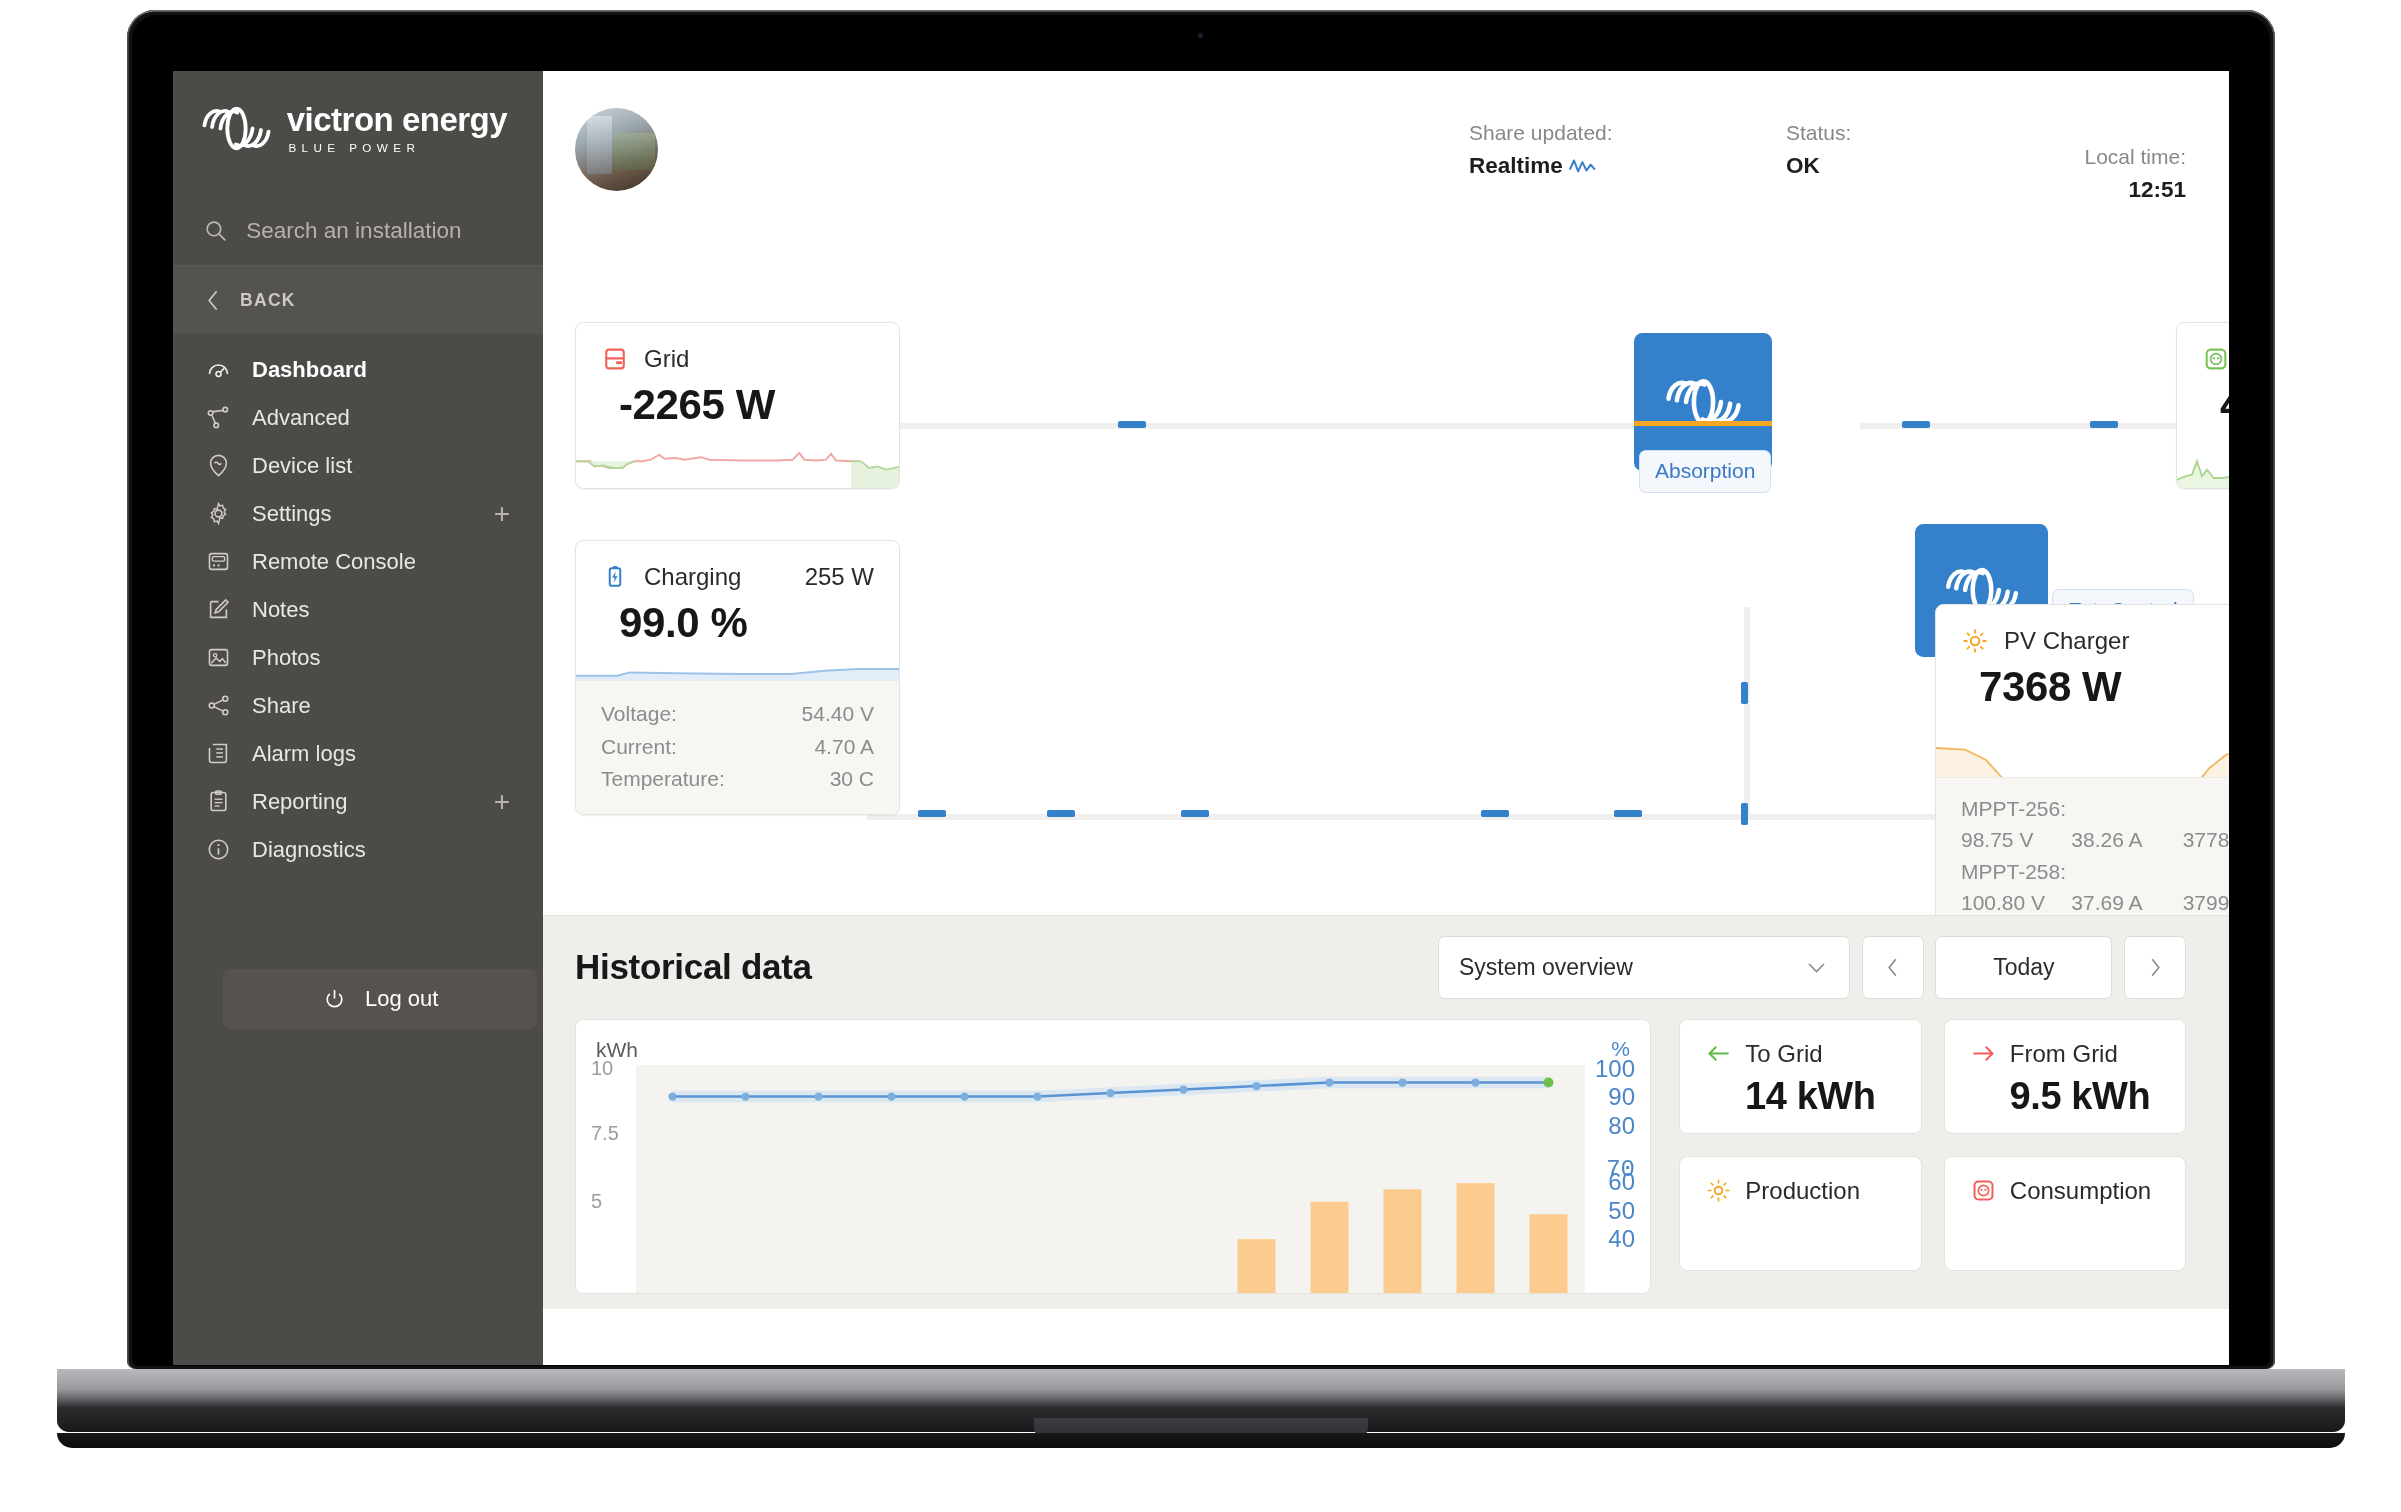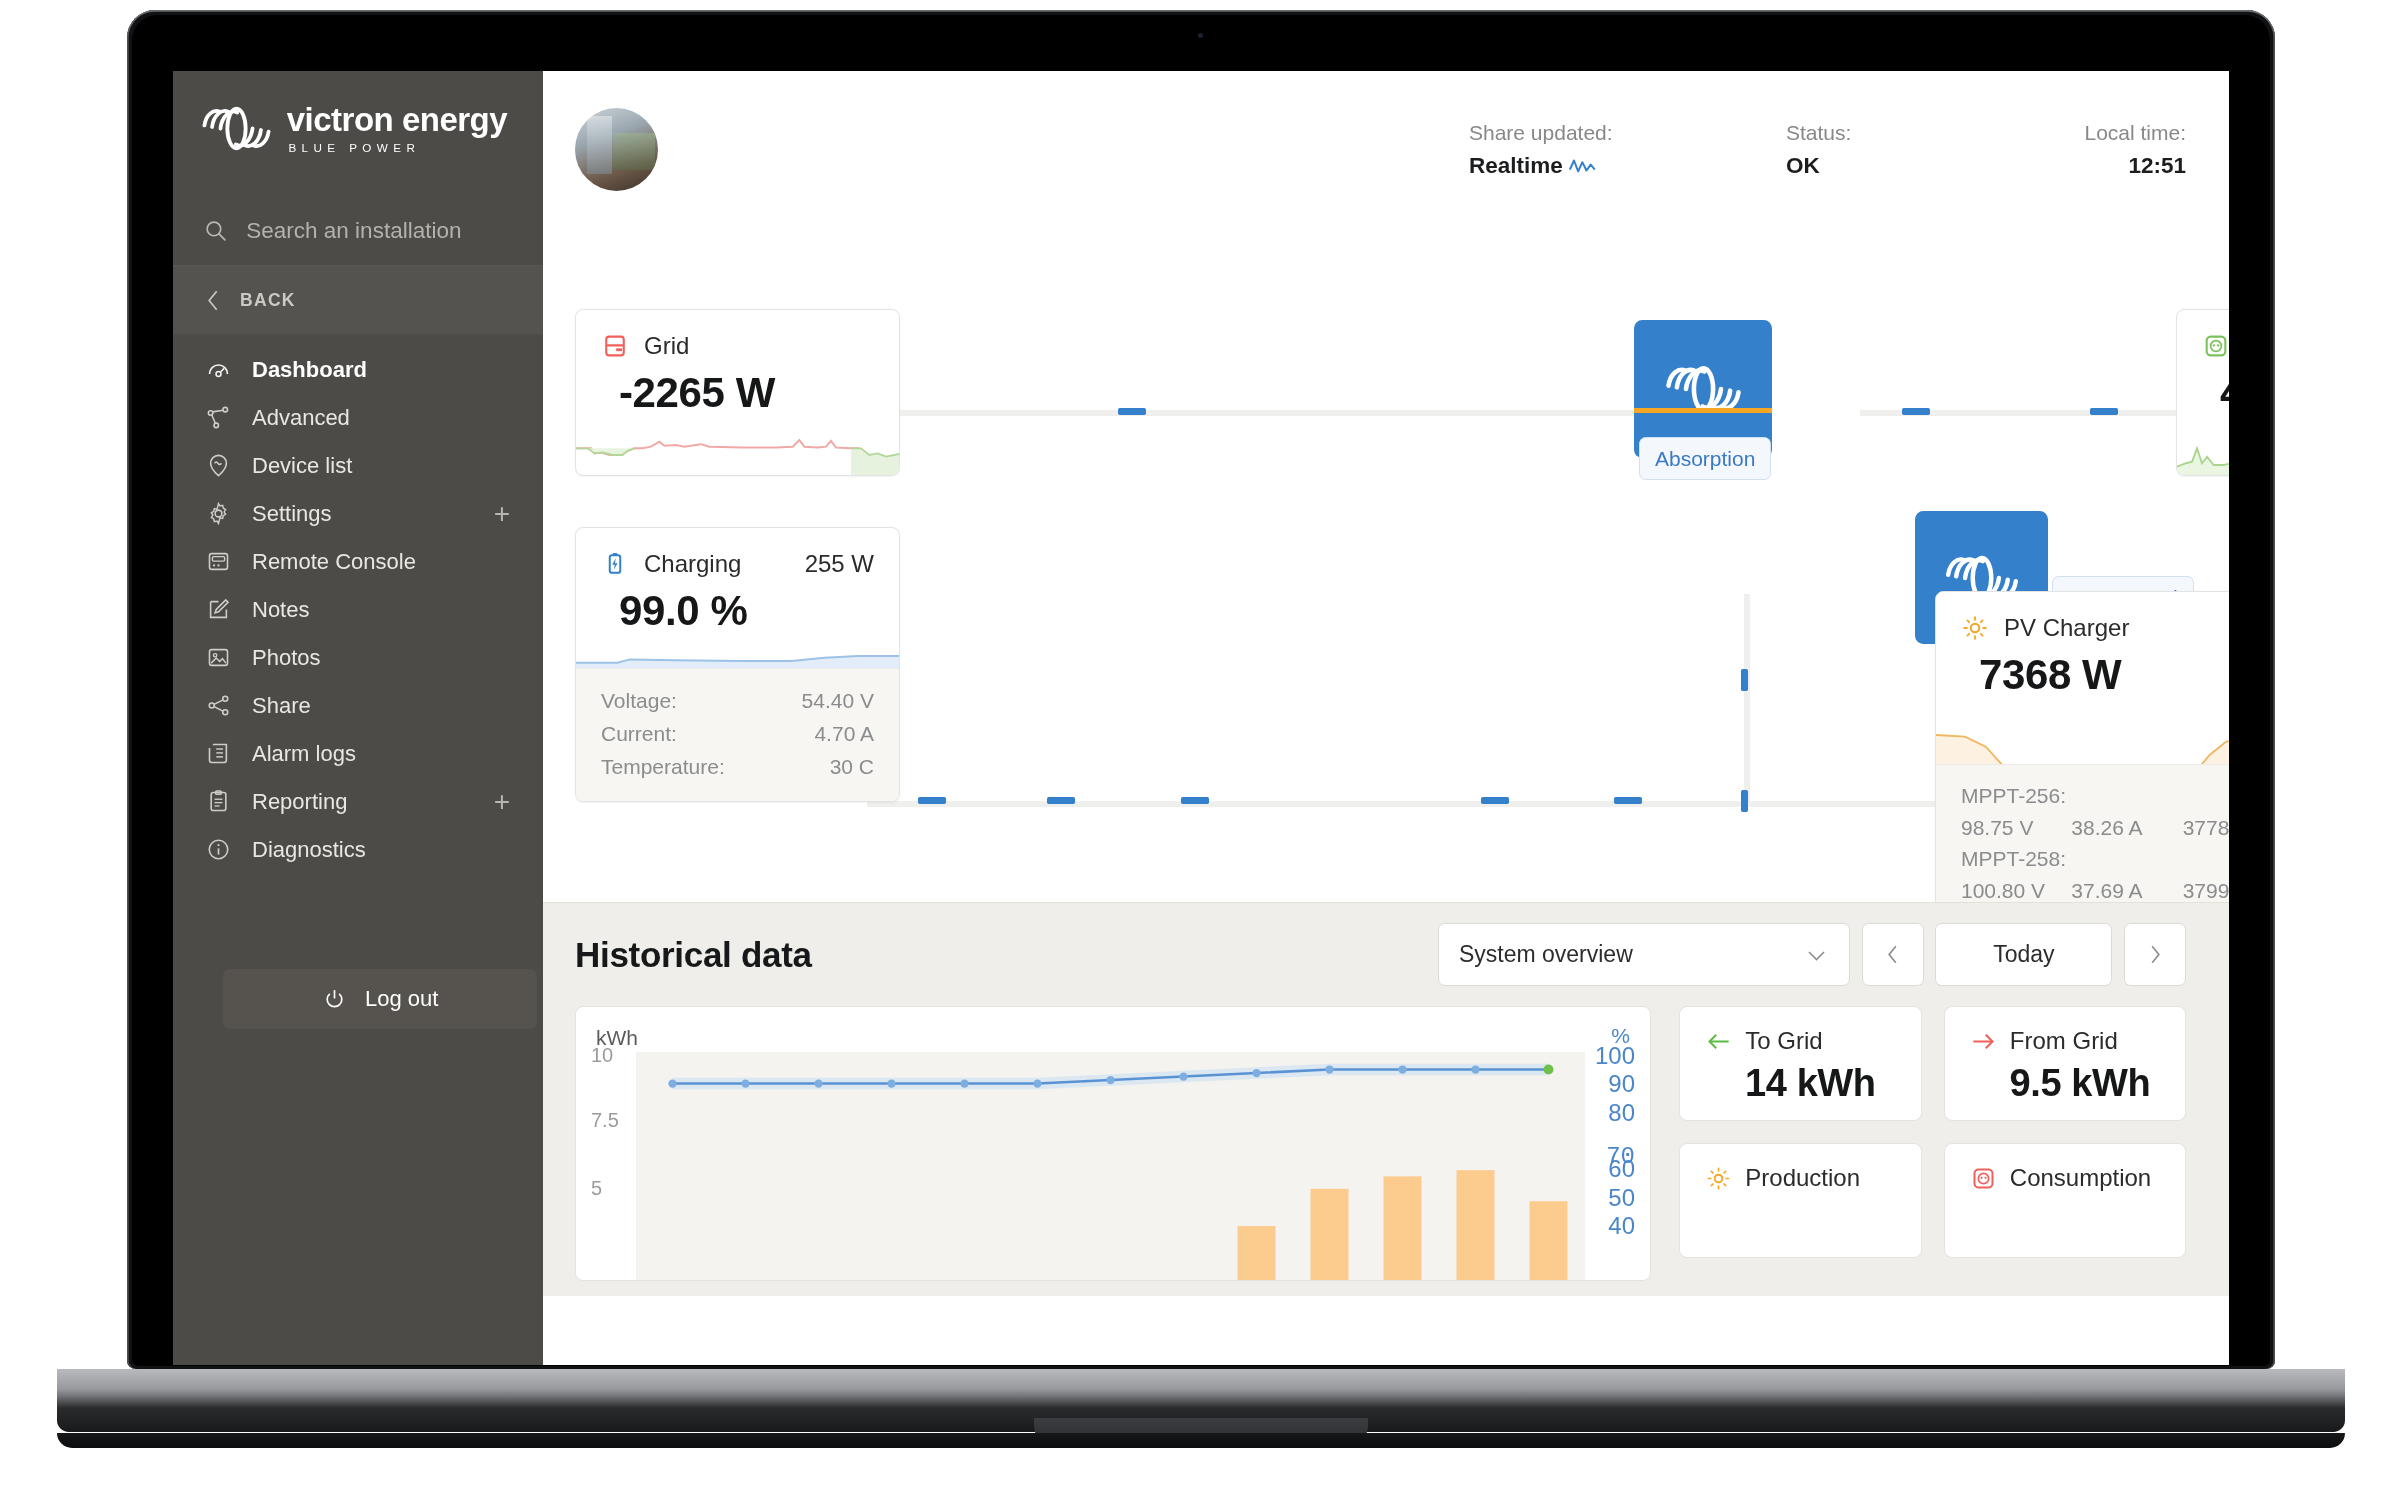--- a/index.html
+++ b/index.html
@@ -117,21 +117,21 @@
     background: linear-gradient(180deg,#9fb98f,#5a6f4e); opacity:.5;
   }
   .title-block { margin-left: 22px; }
   .page-title { font-size: 52px; font-weight: 700; color: #18191a; letter-spacing: -0.8px; line-height: 1.05; }
   .hide-details { display:inline-block; margin-top: 10px; color: #2f7fd6; font-size: 22px; text-decoration: underline; cursor: pointer; }
 
   .status-group { margin-left: auto; display: flex; gap: 0; padding-top: 20px; }
   .status-col { text-align: left; }
   .status-col.c1 { width: 317px; }
   .status-col.c2 { width: 250px; }
-  .status-col.c3 { width: 150px; text-align: right; }
+  .status-col.c3 { width: 150px; text-align: right; margin-top: 24px; }
   .status-lbl { color: #86888a; font-size: 21px; }
   .status-val { color: #1c1d1f; font-size: 22.5px; font-weight: 700; margin-top: 8.3px; display: flex; align-items: center; gap: 6.7px; }
   .status-col.c3 .status-val { justify-content: flex-end; }
 
   
   .diagram { position: relative; height: 700px; margin-top: 11.7px; }
 
   .card {
     position: absolute; background: #fff; border: 0.8px solid #e3e3e1; border-radius: 8.3px;
     box-shadow: 0 0.8px 1.7px rgba(0,0,0,.05); overflow: hidden;

